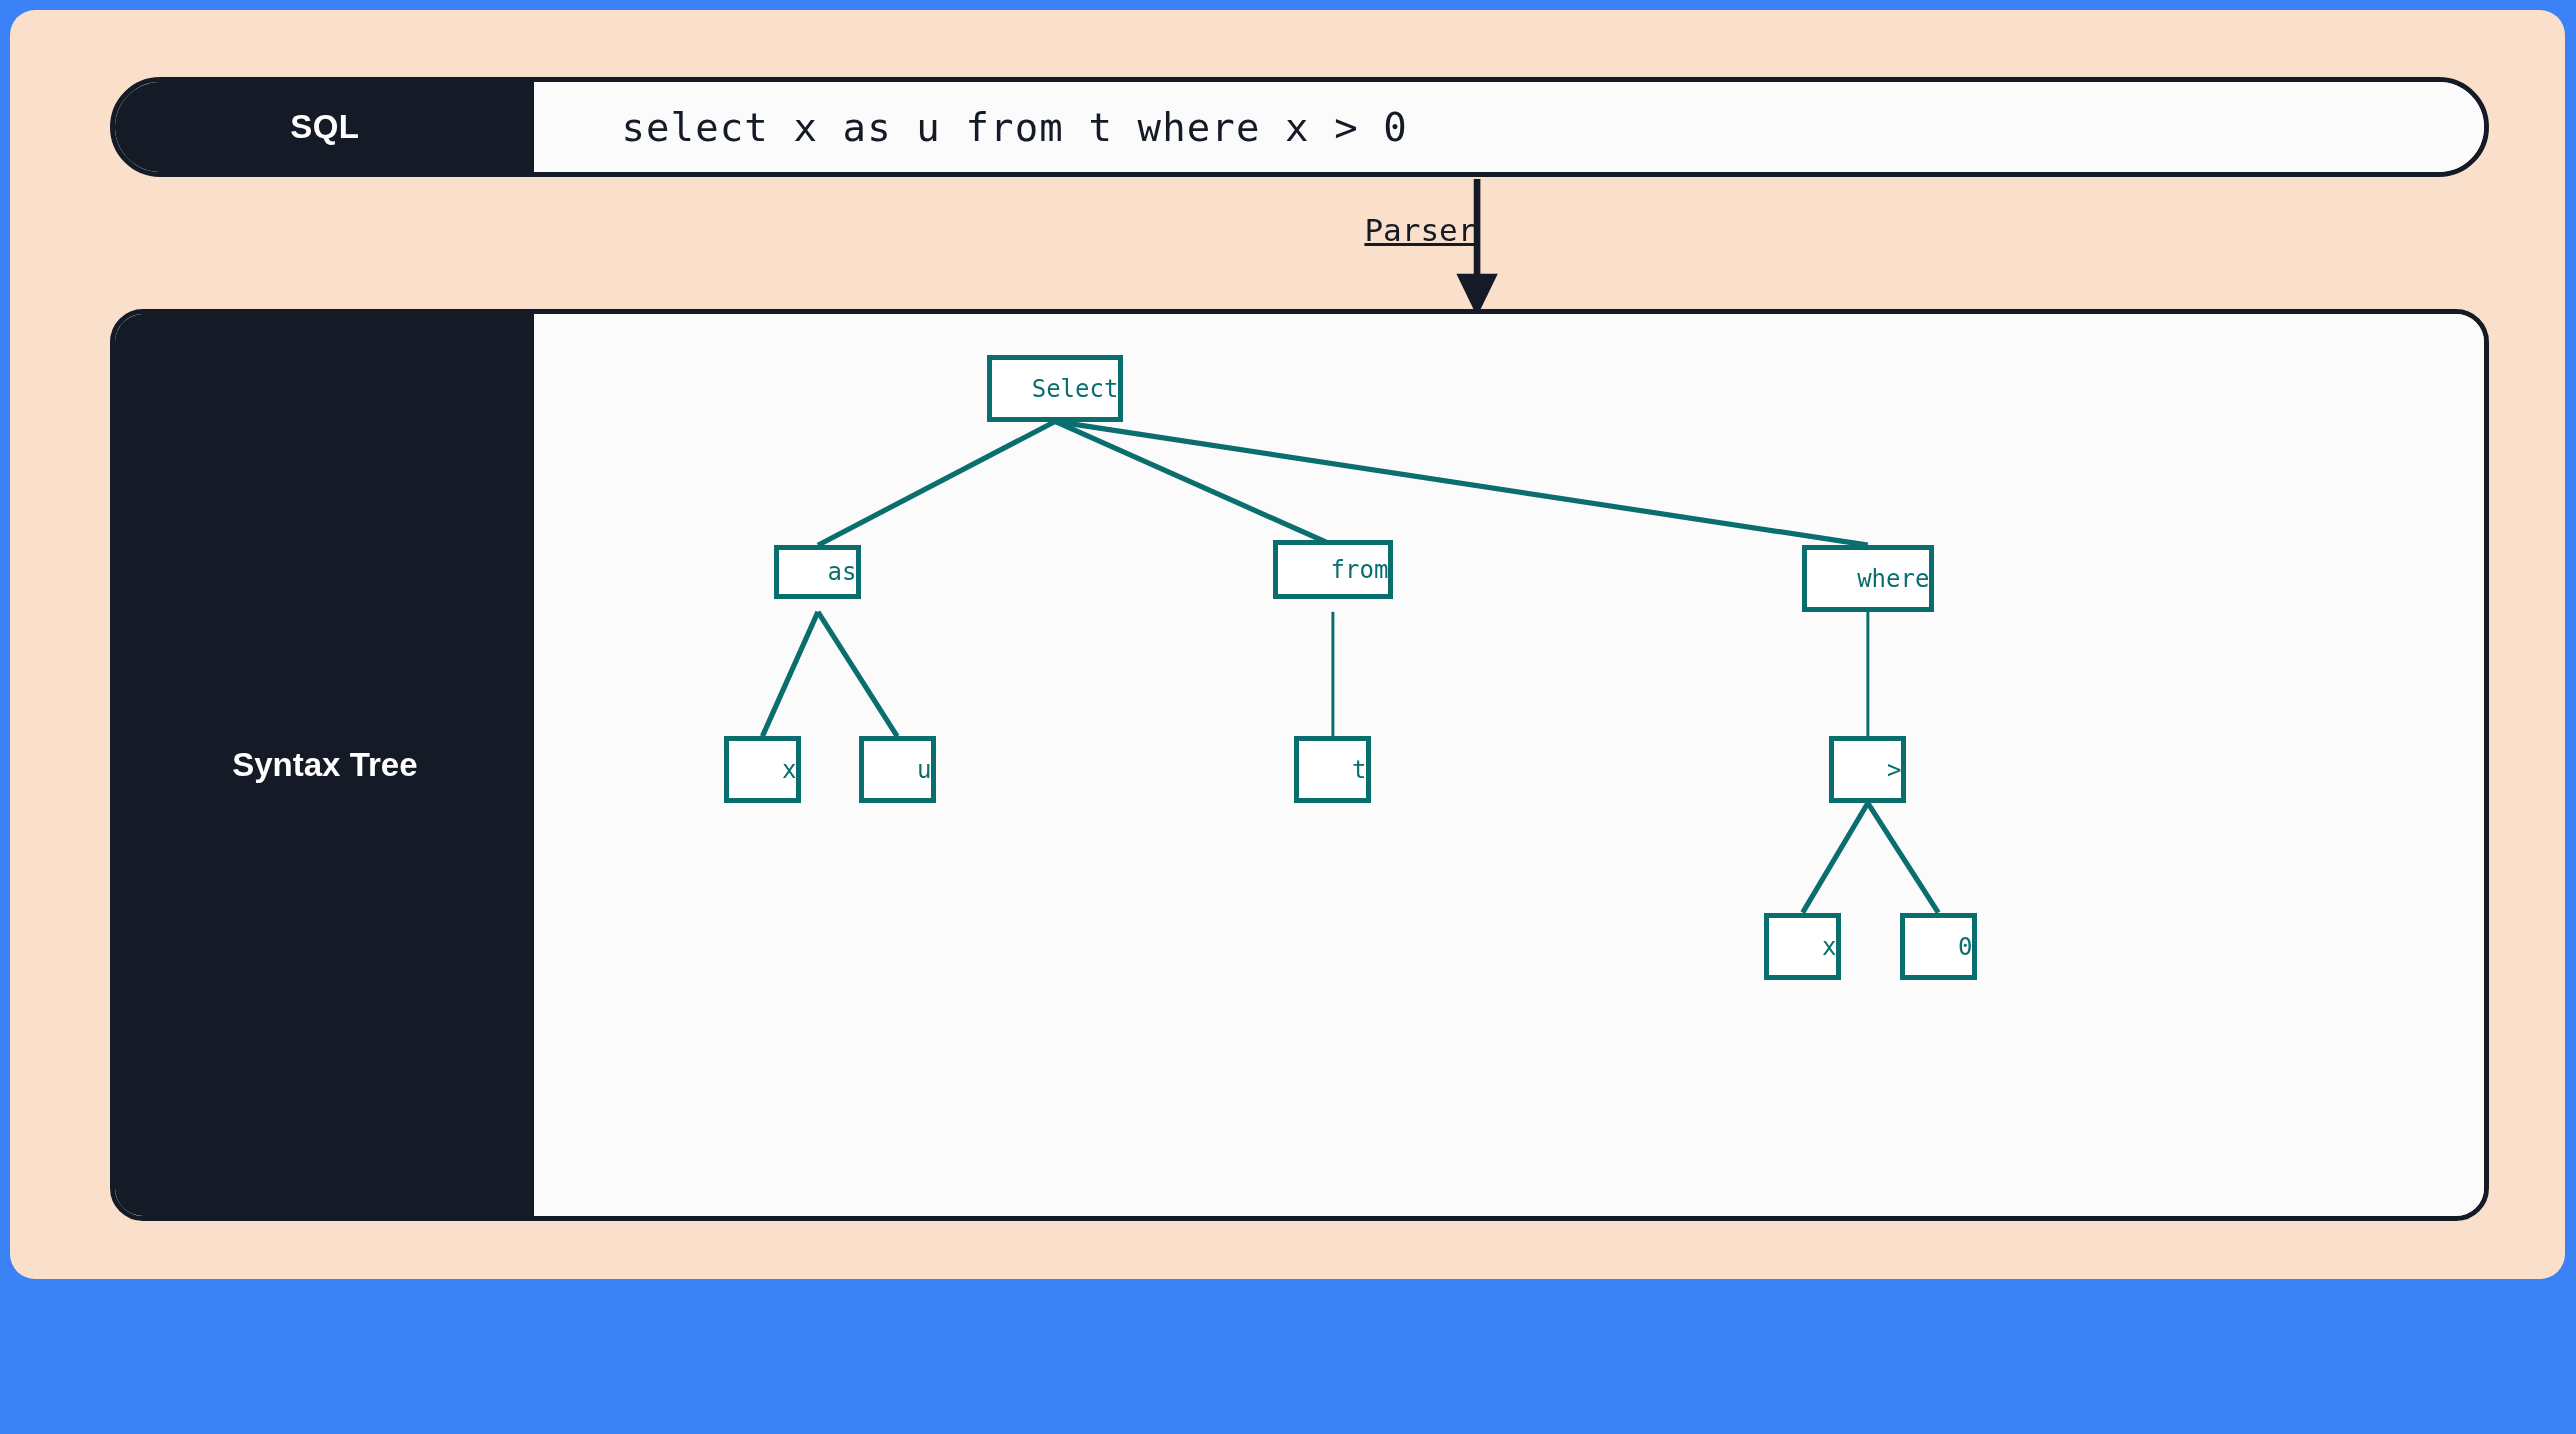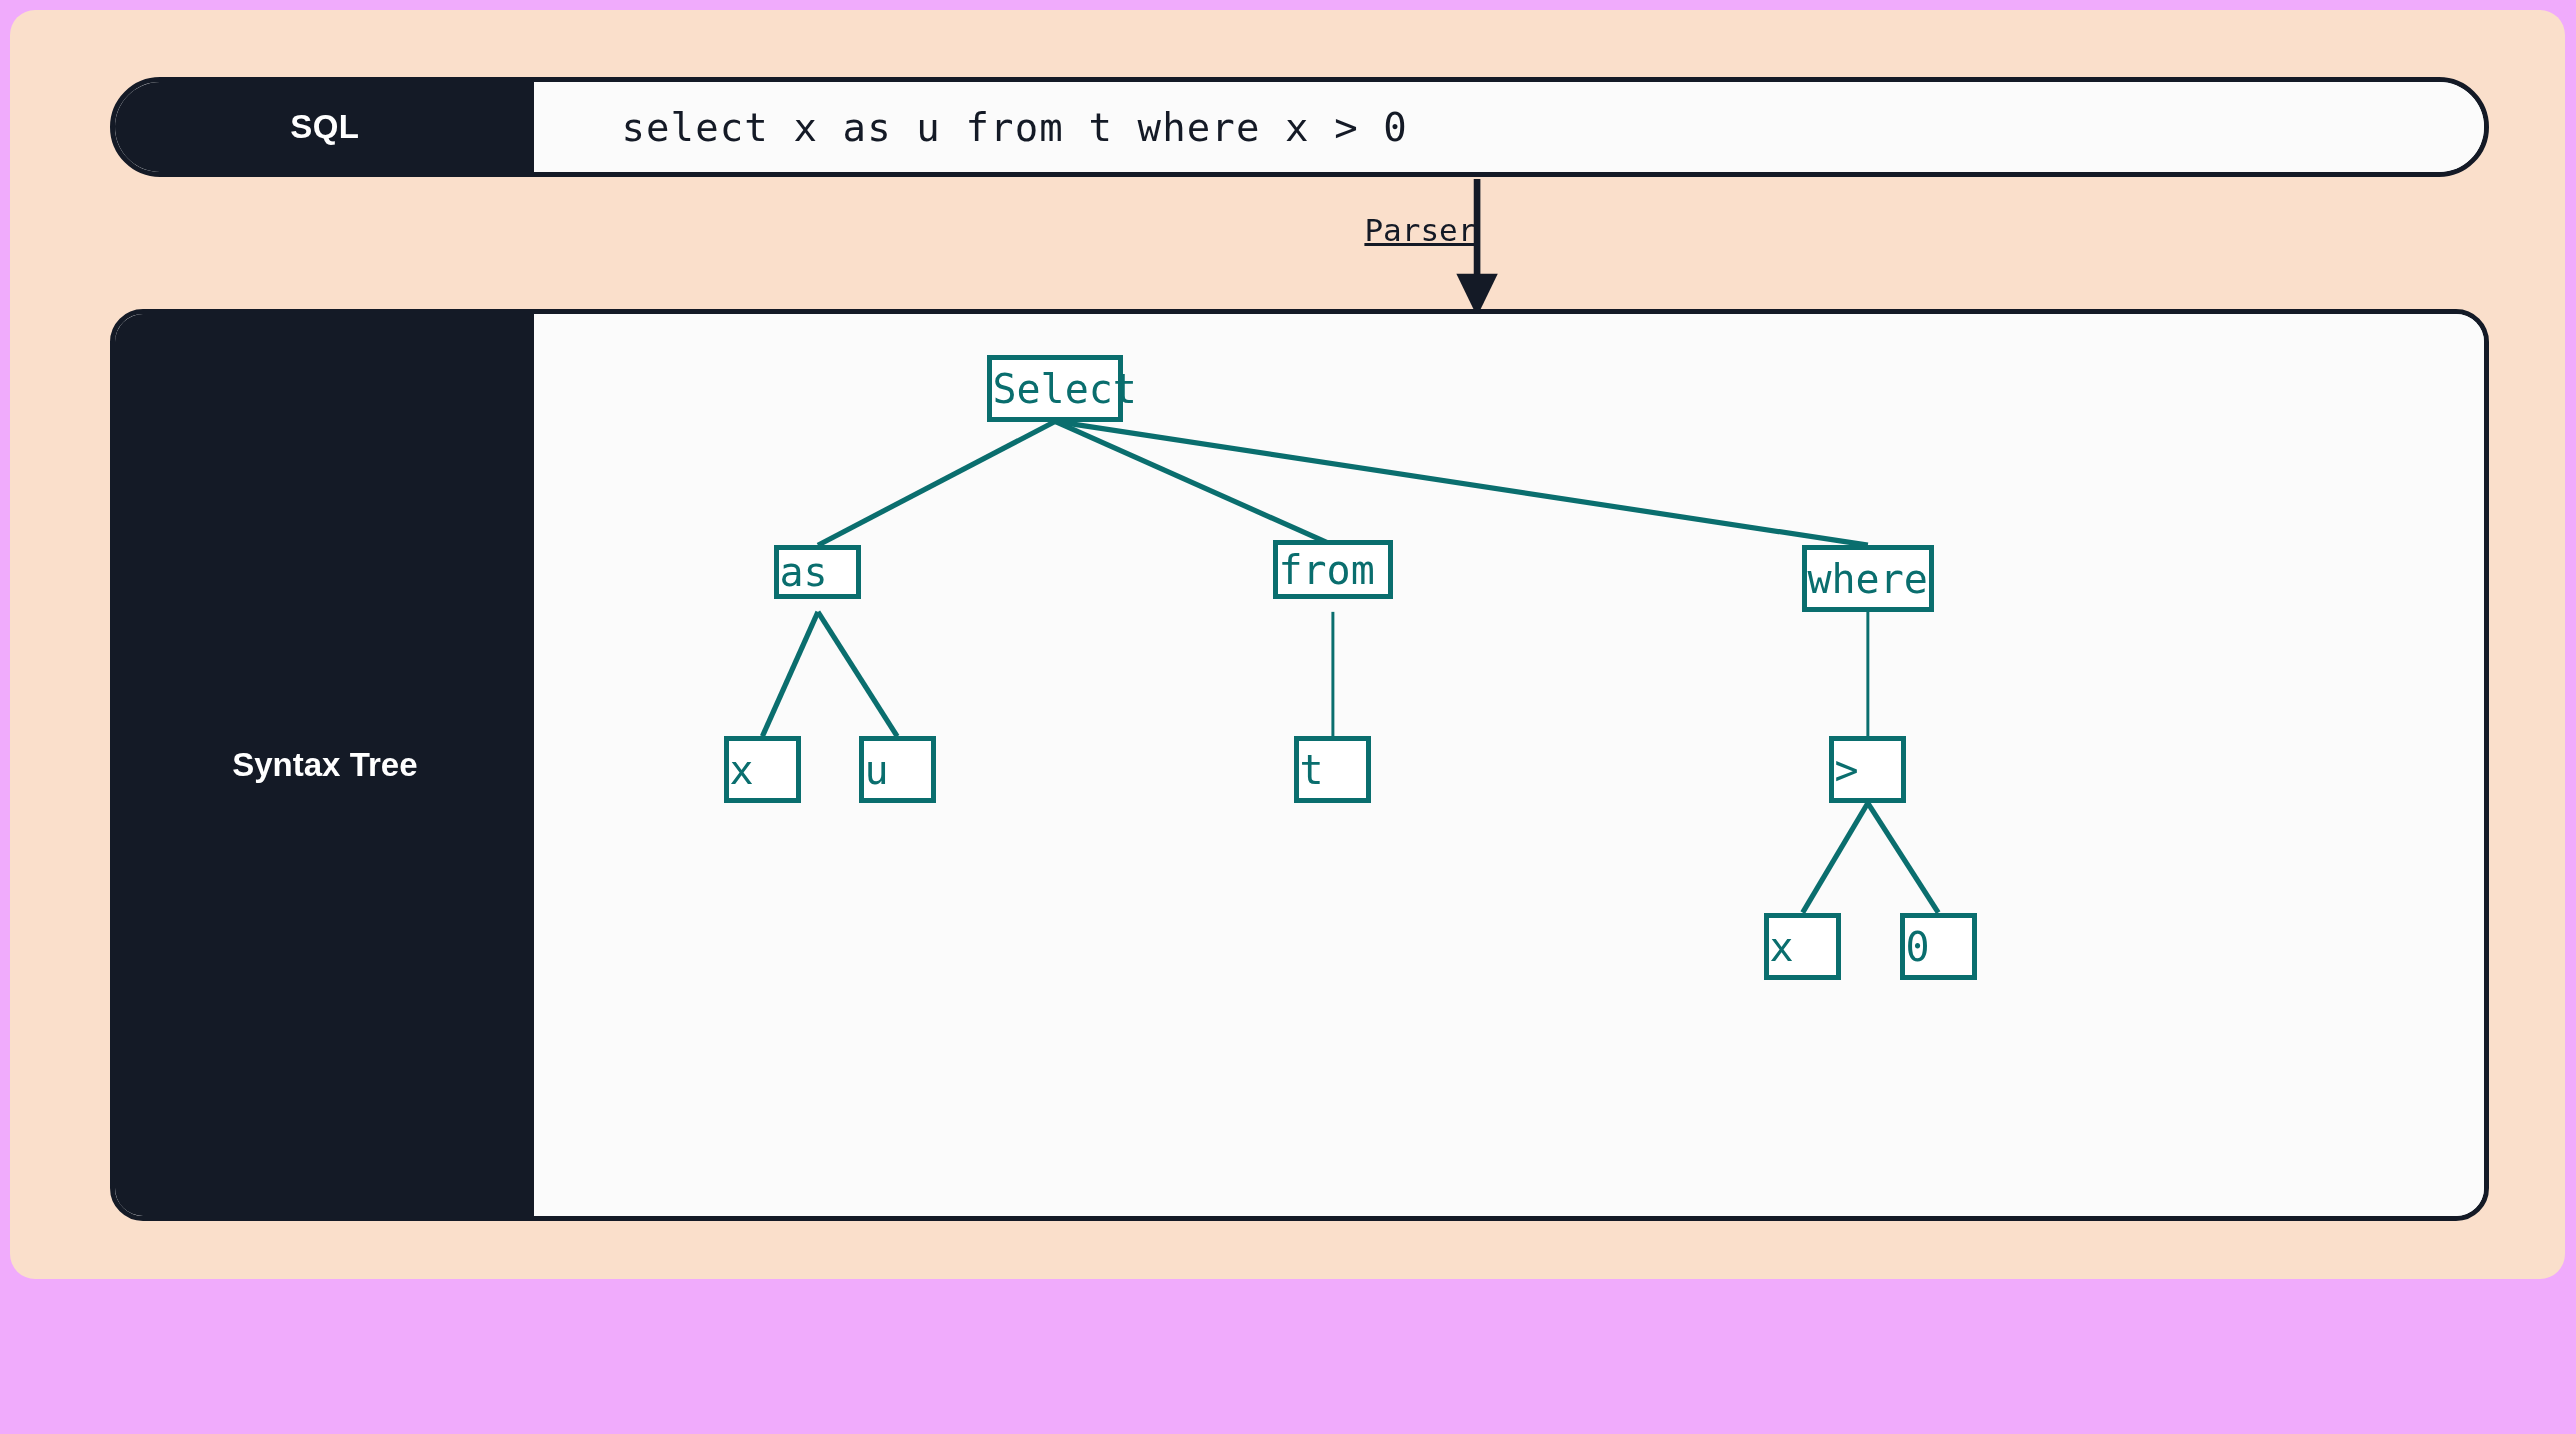--- a/index.html
+++ b/index.html
@@ -12,21 +12,21 @@
     height: 1435px;
     font-family: "Liberation Sans", sans-serif;
     overflow: hidden;
   }
 
   
   #slide {
     position: relative;
     width: 2576px;
     height: 1435px;
-    background: #f0abfc;
+    background: #3b82f6;
     box-sizing: border-box;
   }
 
   #canvas {
     position: absolute;
     left: 10.4px;
     top: 10.4px;
     width: 2555px;
     height: 1269px;
     background: #FADFCB;
@@ -134,24 +134,24 @@
   }
   #tree-svg { position: absolute; left: 0; top: 0; }
 
   .node-box {
     position: absolute;
     background: #FFFFFF;
     border: 5.2px solid #0A6E6E;
     box-sizing: border-box;
     display: flex;
     align-items: center;
-    justify-content: flex-start;
+    justify-content: flex-end;
     color: #0A6E6E;
     font-family: "DejaVu Sans Mono", "Liberation Mono", monospace;
-    font-size: 40px;
+    font-size: 24px;
     line-height: 1;
   }
 
   
   #footer {
     position: absolute;
     left: 0;
     top: 1279px;
     width: 2576px;
     height: 156px;

